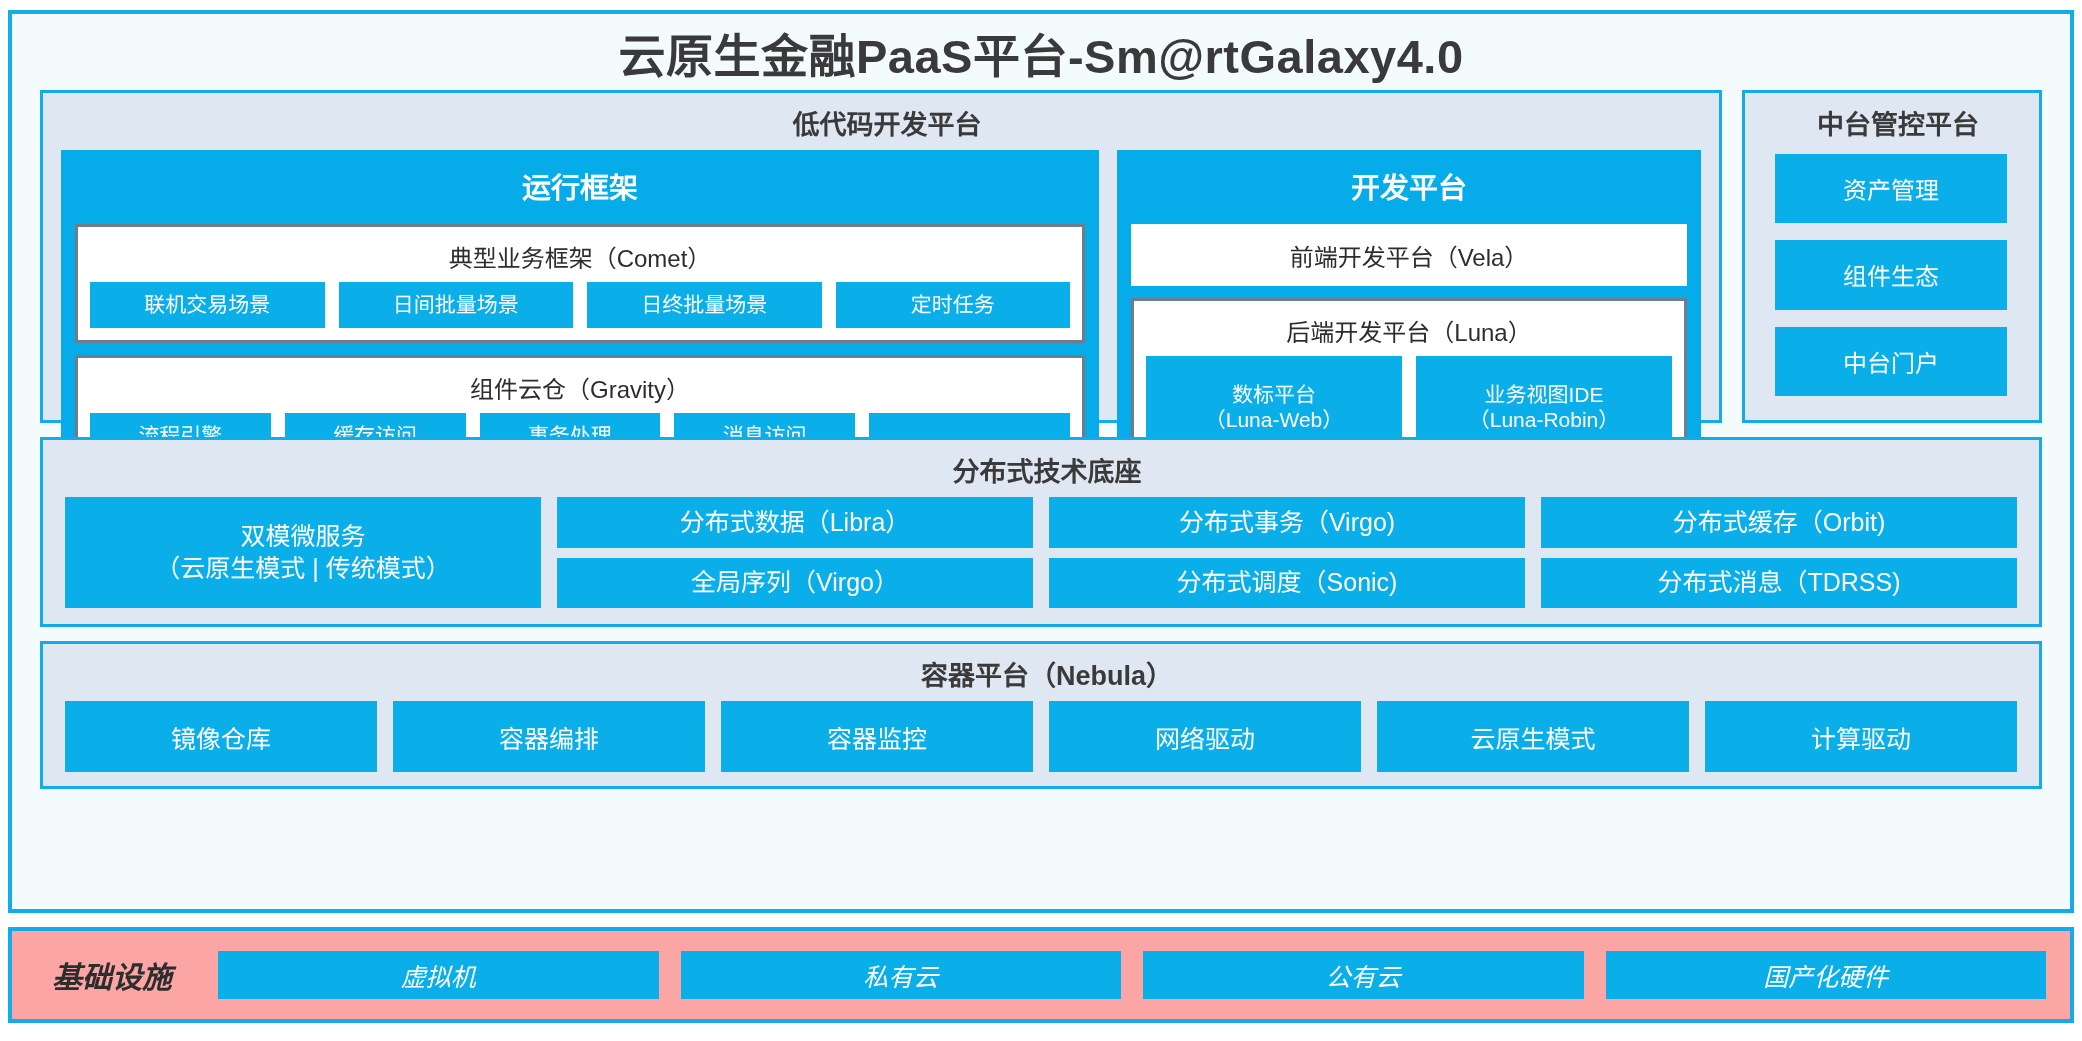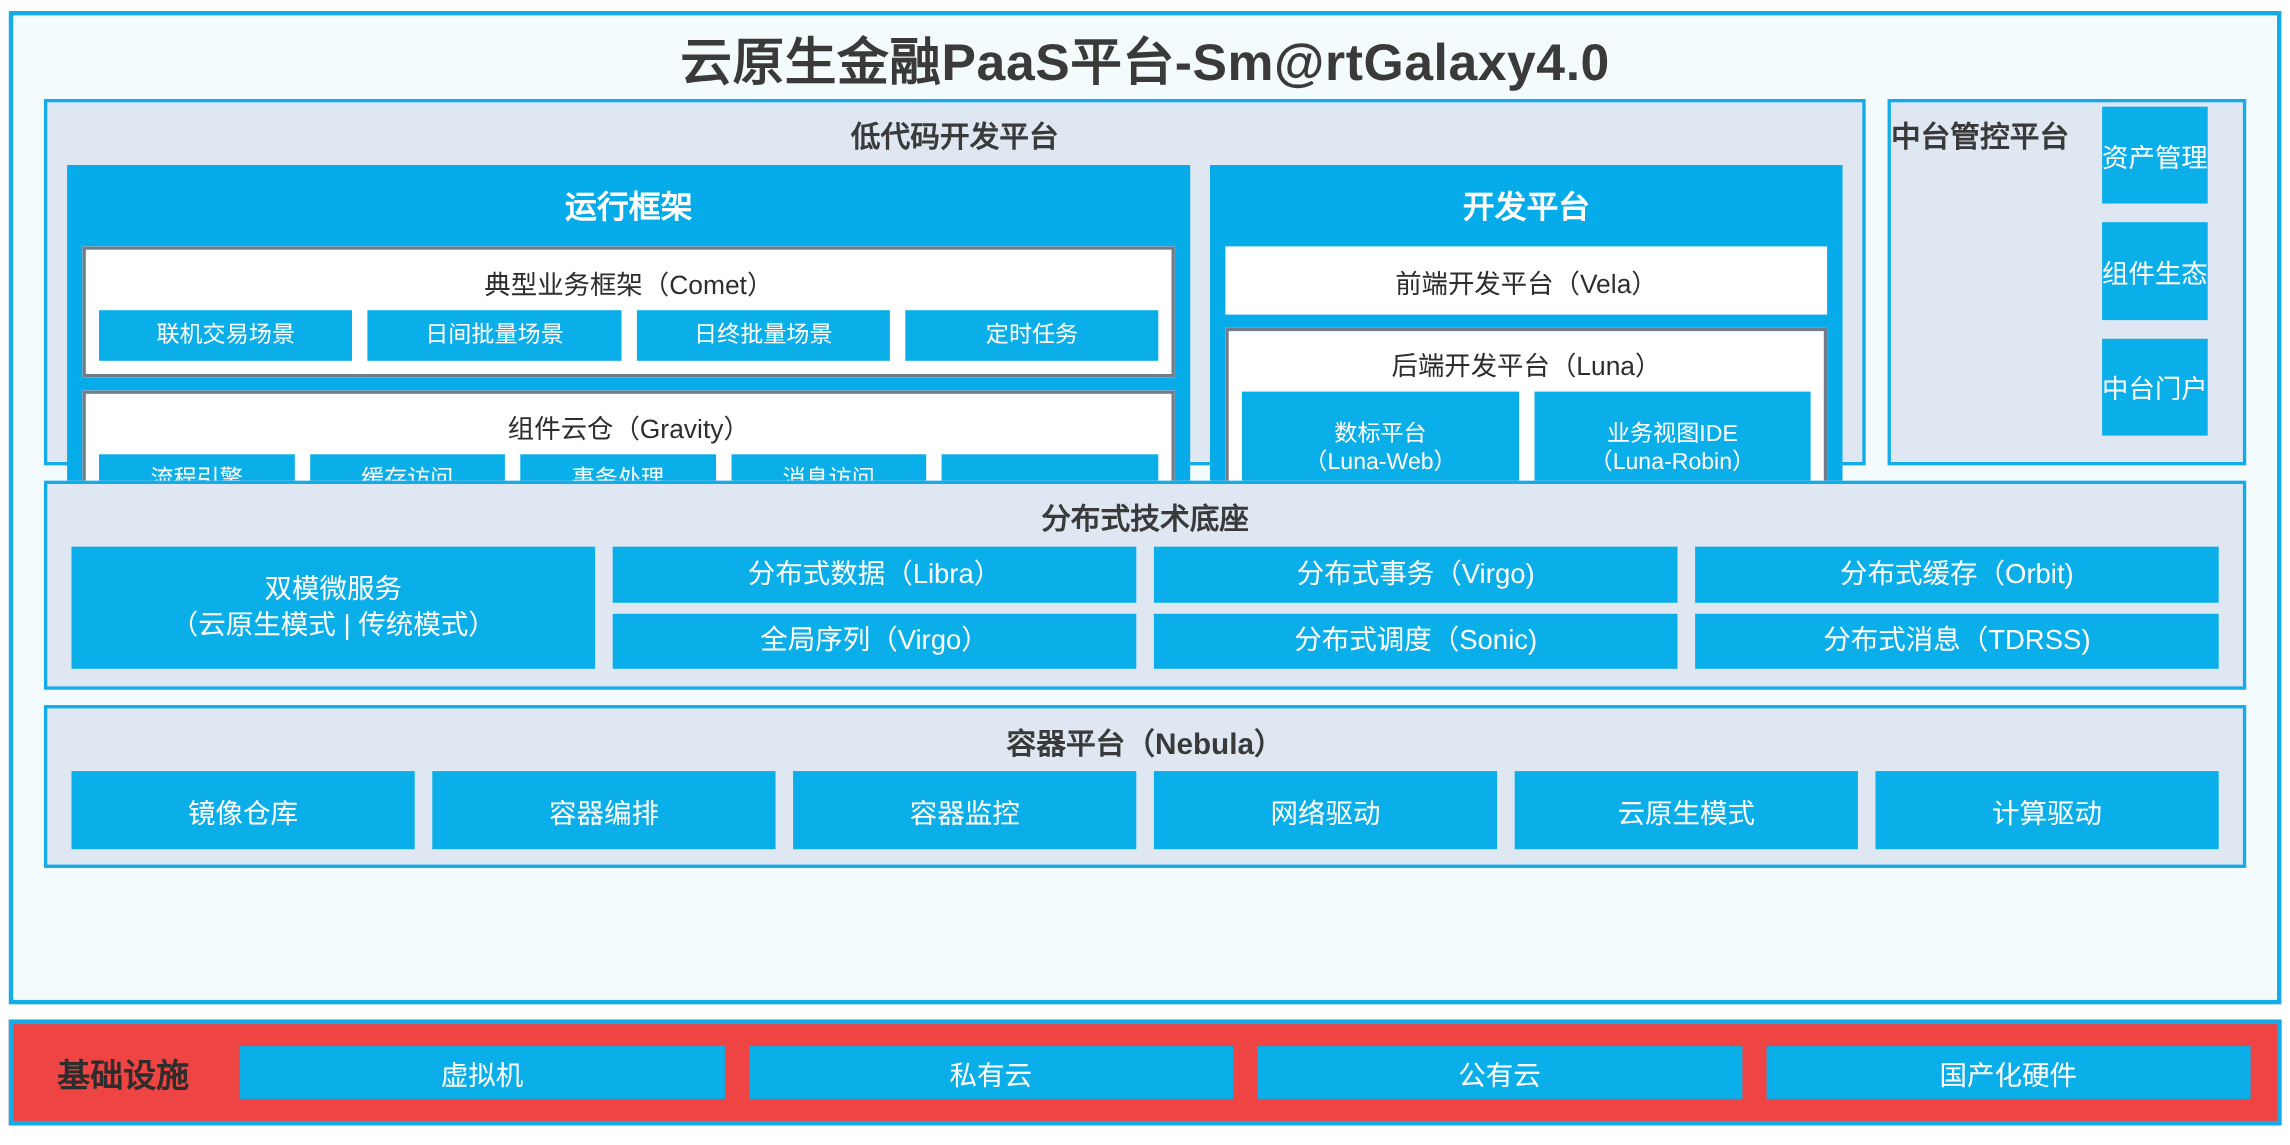--- a/index.html
+++ b/index.html
@@ -47,34 +47,35 @@
   .panel {
     border: 3px solid #14ACE8;
     background: #DEE7F2;
     position: relative;
   }
   .panel-title {
     text-align: center;
     font-size: 27px;
     font-weight: 700;
     color: #3A3A3A;
-    padding: 10px 0 8px 0;
+    padding: 10px 0 8px 12px;
     white-space: nowrap;
   }
 
   
   .row-top {
     display: flex;
     gap: 20px;
     height: 333px;
   }
   .lowcode-panel { flex: 1 1 auto; display: flex; flex-direction: column; }
   .mid-panel {
     flex: 0 0 300px;
     display: flex;
+    flex-direction: column;
   }
 
   .lowcode-body {
     flex: 1 1 auto;
     display: flex;
     gap: 18px;
     padding: 0 18px 16px 18px;
   }
 
   
@@ -205,25 +206,26 @@
     justify-content: center;
     flex: 1 1 0;
     white-space: nowrap;
   }
 
   
   .infra-panel {
     flex: 0 0 auto;
     height: 96px;
     border: 4px solid #14ACE8;
-    background: #ef4444;
+    background: #fca5a5;
     display: flex;
     align-items: center;
     padding: 12px 24px;
     gap: 22px;
+    font-style: italic;
   }
   .infra-label {
     flex: 0 0 auto;
     font-size: 30px;
     font-weight: 700;
     color: #2D2D2D;
     padding: 0 24px 0 16px;
     white-space: nowrap;
   }
   .infra-box {

